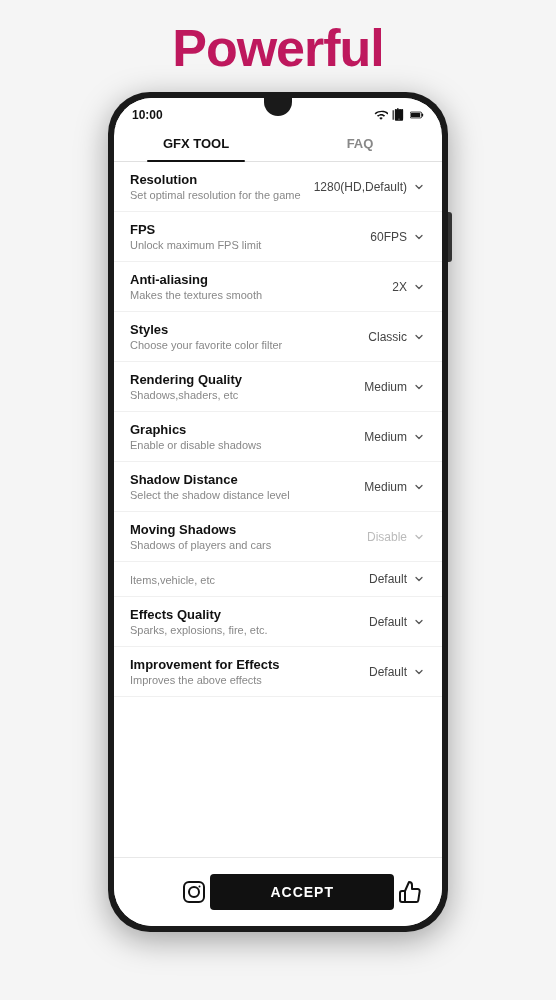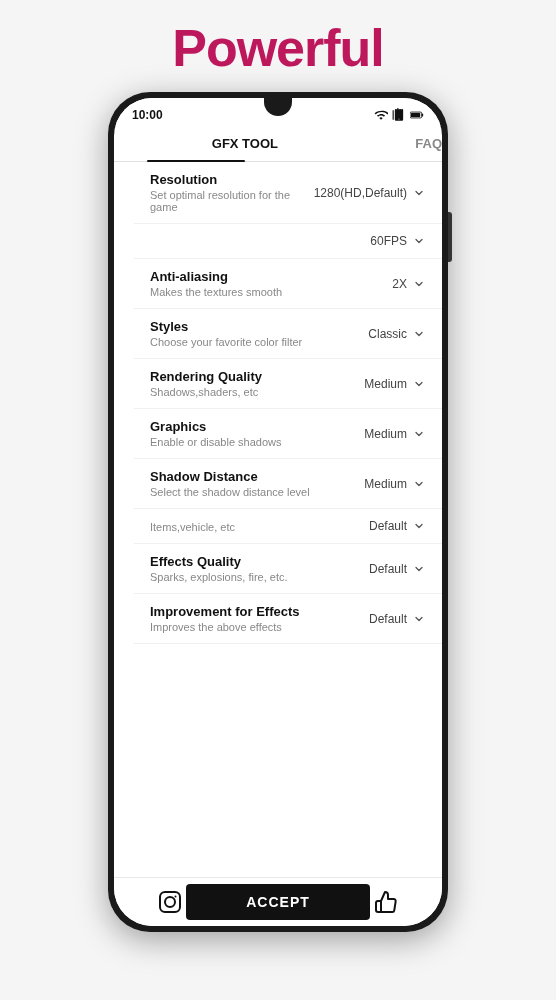--- a/index.html
+++ b/index.html
@@ -85,21 +85,21 @@
 
     
     .tabs {
       display: flex;
       border-bottom: 1px solid #e0e0e0;
       flex-shrink: 0;
     }
 
     .tab {
       flex: 1;
-      text-align: right;
+      text-align: center;
       padding: 10px 0;
       font-size: 13px;
       font-weight: 600;
       color: #888;
       cursor: pointer;
       position: relative;
     }
 
     .tab.active {
       color: #111;
@@ -114,21 +114,20 @@
       height: 2px;
       background: #111;
       border-radius: 2px;
     }
 
     
     .settings-list {
       flex: 1;
       overflow-y: auto;
       padding: 0;
-      margin-left: 20px;
     }
 
     .settings-list::-webkit-scrollbar { display: none; }
 
     .setting-item {
       display: flex;
       align-items: center;
       justify-content: space-between;
       padding: 10px 16px;
       border-bottom: 1px solid #f0f0f0;
@@ -172,24 +171,24 @@
       height: 14px;
       display: inline-flex;
       align-items: center;
       justify-content: center;
     }
 
     
     .bottom-bar {
       background: #fff;
       border-top: 1px solid #e8e8e8;
-      padding: 6px 16px;
-      display: flex;
-      align-items: center;
-      justify-content: center;
+      padding: 16px 16px;
+      display: flex;
+      align-items: center;
+      justify-content: flex-end;
       flex-shrink: 0;
     }
 
     .bottom-icon {
       width: 32px;
       height: 32px;
       display: flex;
       align-items: center;
       justify-content: center;
     }
@@ -268,20 +267,22 @@
             <span class="setting-value">1280(HD,Default)</span>
             <span class="chevron-down">
               <svg width="12" height="12" viewBox="0 0 24 24" fill="none" stroke="#555" stroke-width="2.5" stroke-linecap="round" stroke-linejoin="round">
                 <polyline points="6 9 12 15 18 9"></polyline>
               </svg>
             </span>
           </div>
         </div>
         <div class="setting-item">
           <div class="setting-info">
+            <div class="setting-title">FPS</div>
+            <div class="setting-desc">Unlock maximum FPS limit</div>
           </div>
           <div class="setting-control">
             <span class="setting-value">60FPS</span>
             <span class="chevron-down">
               <svg width="12" height="12" viewBox="0 0 24 24" fill="none" stroke="#555" stroke-width="2.5" stroke-linecap="round" stroke-linejoin="round">
                 <polyline points="6 9 12 15 18 9"></polyline>
               </svg>
             </span>
           </div>
         </div>
@@ -343,20 +344,34 @@
         </div>
         <div class="setting-item">
           <div class="setting-info">
             <div class="setting-title">Shadow Distance</div>
             <div class="setting-desc">Select the shadow distance level</div>
           </div>
           <div class="setting-control">
             <span class="setting-value">Medium</span>
             <span class="chevron-down">
               <svg width="12" height="12" viewBox="0 0 24 24" fill="none" stroke="#555" stroke-width="2.5" stroke-linecap="round" stroke-linejoin="round">
+                <polyline points="6 9 12 15 18 9"></polyline>
+              </svg>
+            </span>
+          </div>
+        </div>
+        <div class="setting-item">
+          <div class="setting-info">
+            <div class="setting-title">Moving Shadows</div>
+            <div class="setting-desc">Shadows of players and cars</div>
+          </div>
+          <div class="setting-control">
+            <span class="setting-value disabled">Disable</span>
+            <span class="chevron-down">
+              <svg width="12" height="12" viewBox="0 0 24 24" fill="none" stroke="#bbb" stroke-width="2.5" stroke-linecap="round" stroke-linejoin="round">
                 <polyline points="6 9 12 15 18 9"></polyline>
               </svg>
             </span>
           </div>
         </div>
         <div class="setting-item">
           <div class="setting-info">
             <div class="setting-desc">Items,vehicle, etc</div>
           </div>
           <div class="setting-control">

